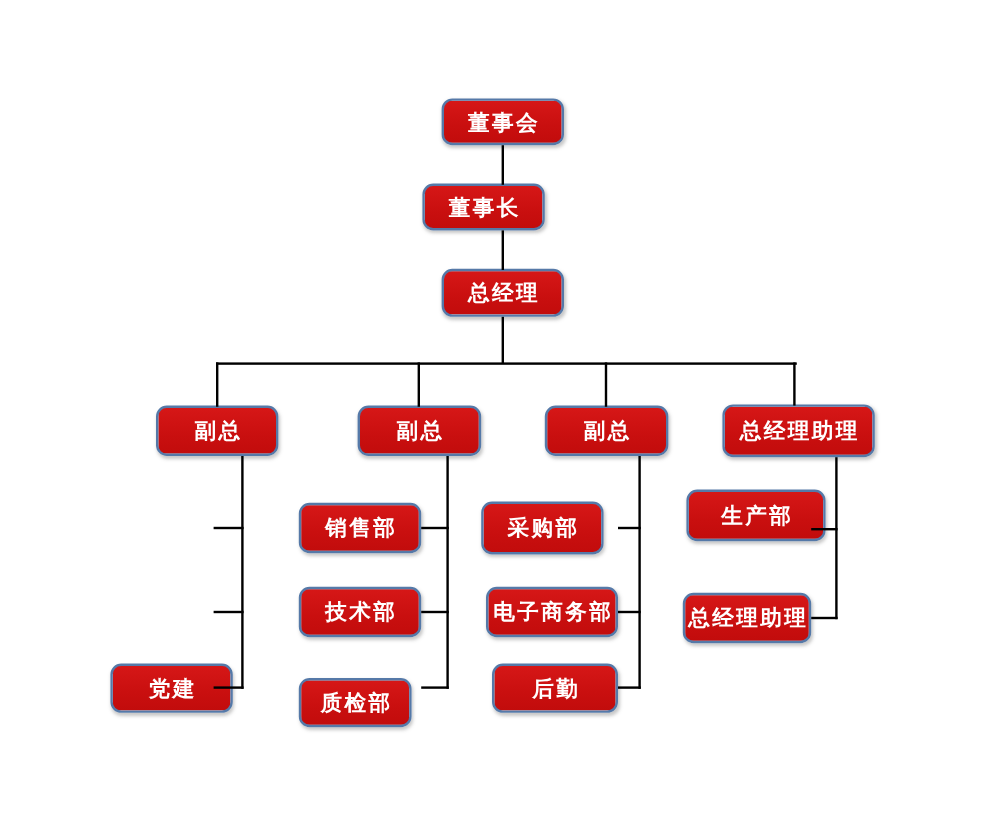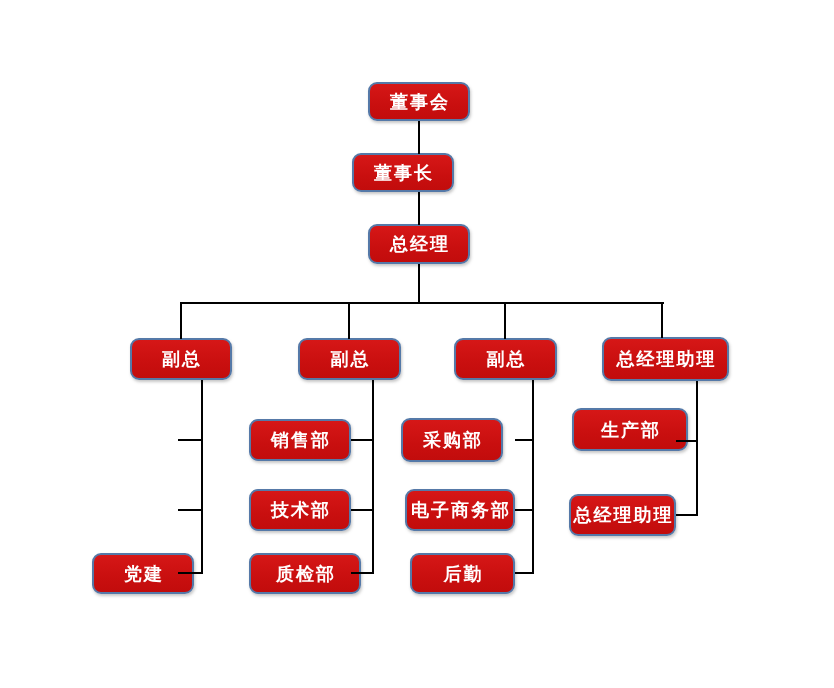--- a/index.html
+++ b/index.html
@@ -66,21 +66,21 @@
   <div class="node" style="left:92px;top:553px;width:102px;height:41px">
     <span>党建</span>
   </div>
 
   <div class="node" style="left:249px;top:489px;width:102px;height:42px">
     <span>技术部</span>
   </div>
   <div class="node" style="left:249px;top:419px;width:102px;height:42px">
     <span>销售部</span>
   </div>
-  <div class="node" style="left:249px;top:553px;width:112px;height:41px">
+  <div class="node" style="left:249px;top:565px;width:94px;height:41px">
     <span>质检部</span>
   </div>
 
   <div class="node" style="left:401px;top:418px;width:102px;height:44px">
     <span>采购部</span>
   </div>
   <div class="node" style="left:405px;top:489px;width:110px;height:42px">
     <span>电子商务部</span>
   </div>
   <div class="node" style="left:410px;top:553px;width:105px;height:41px">

